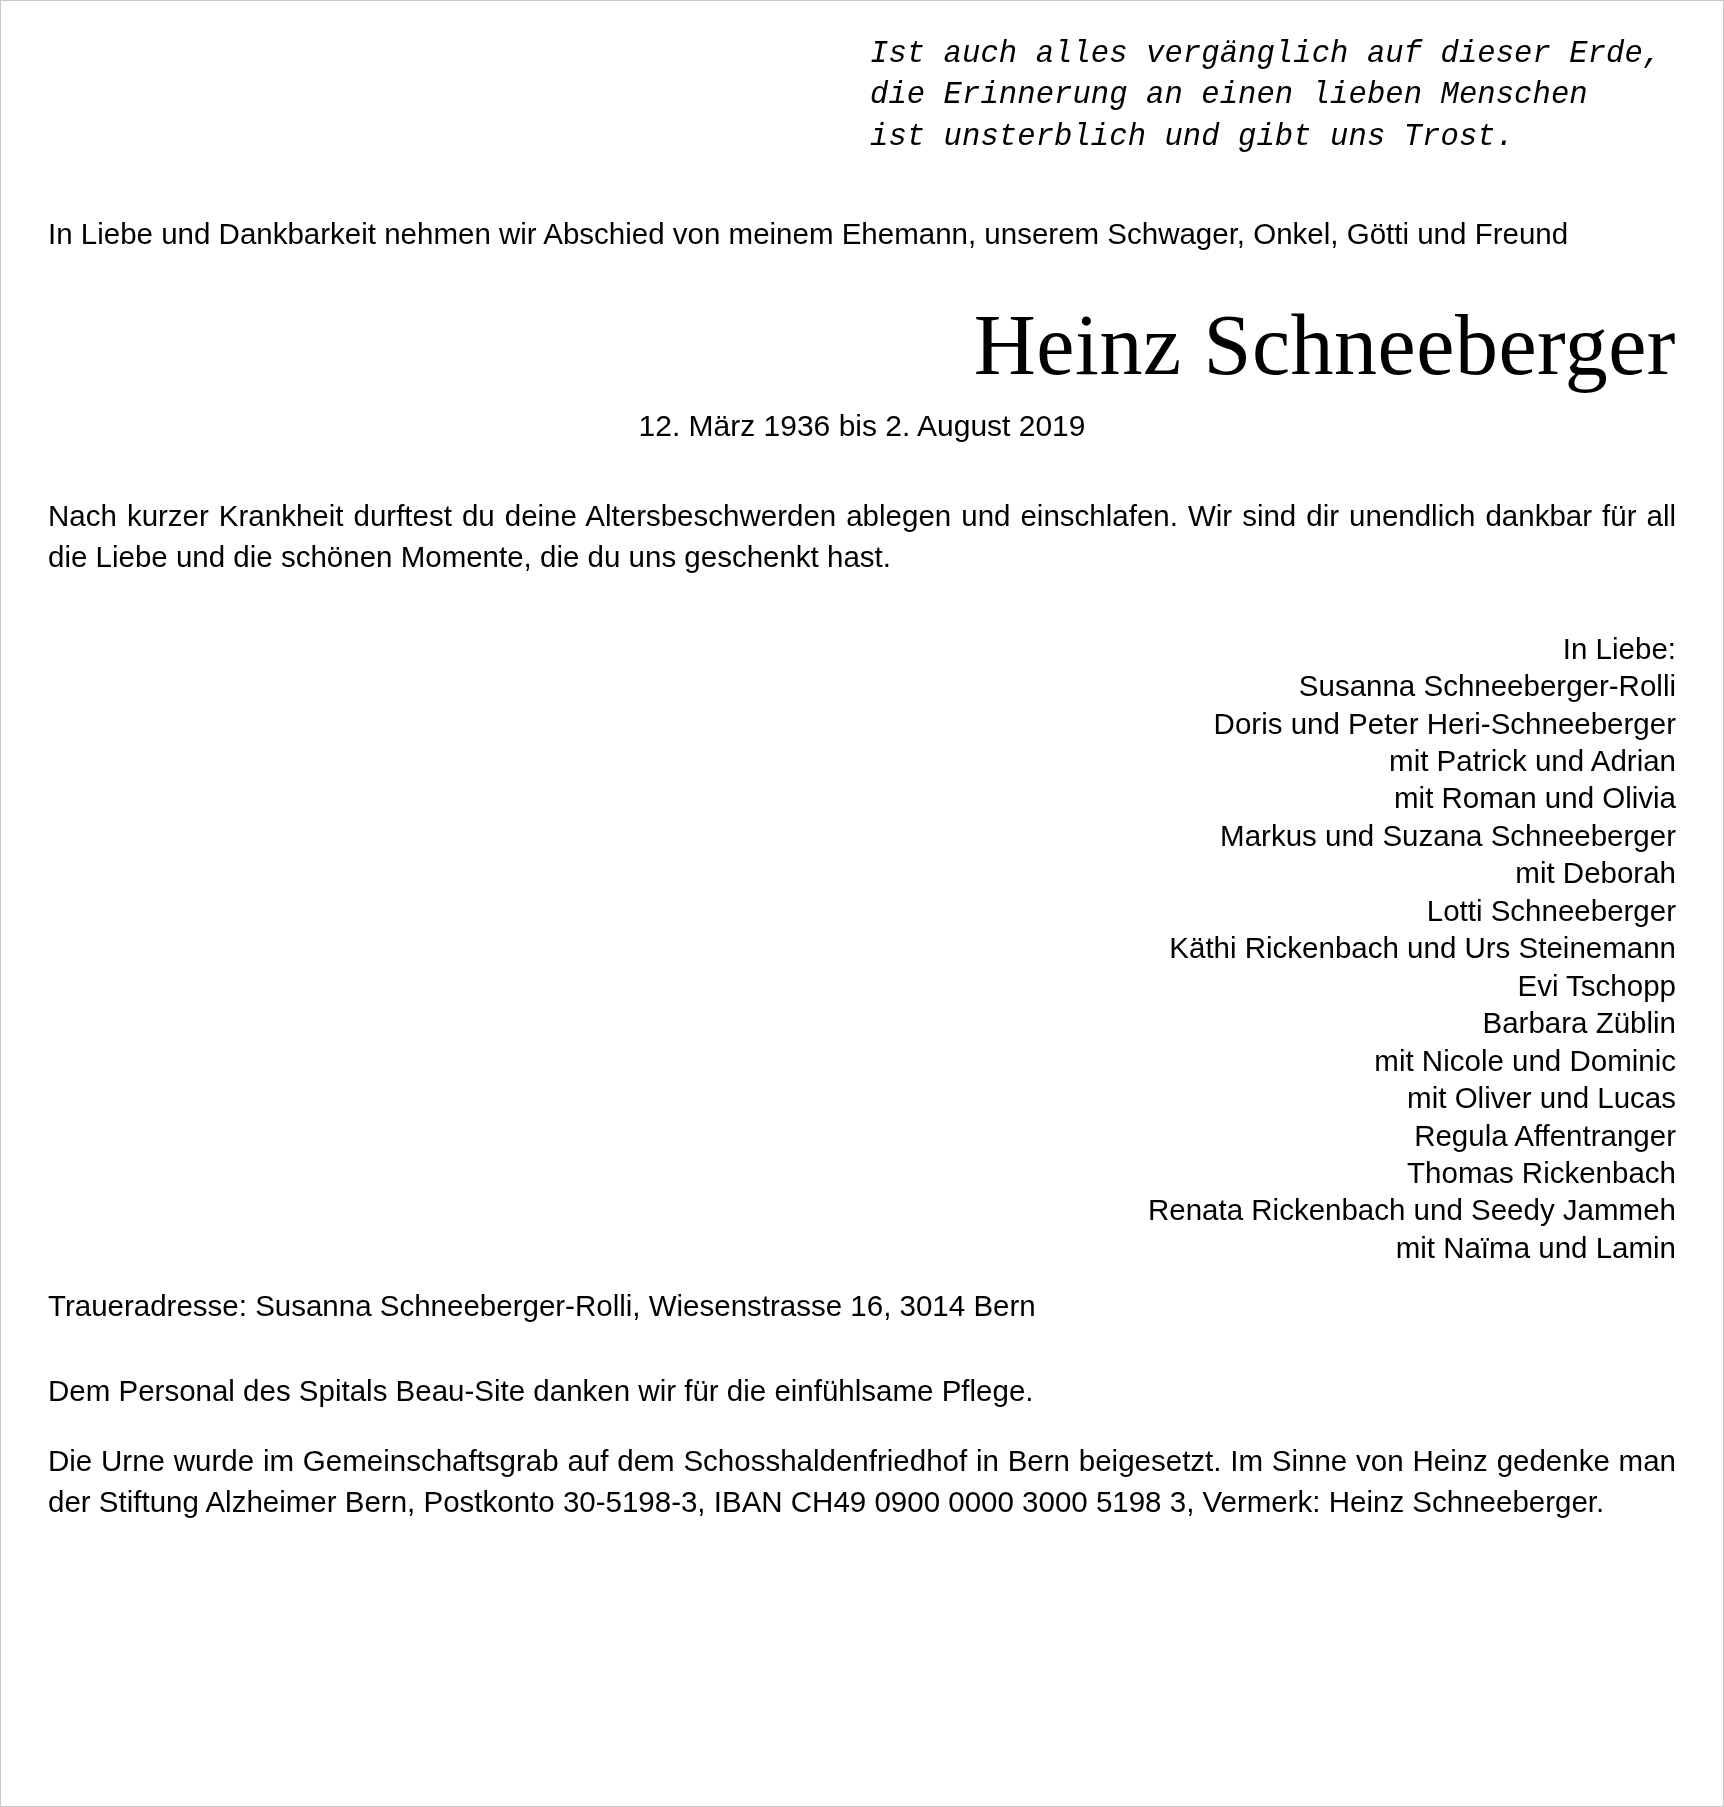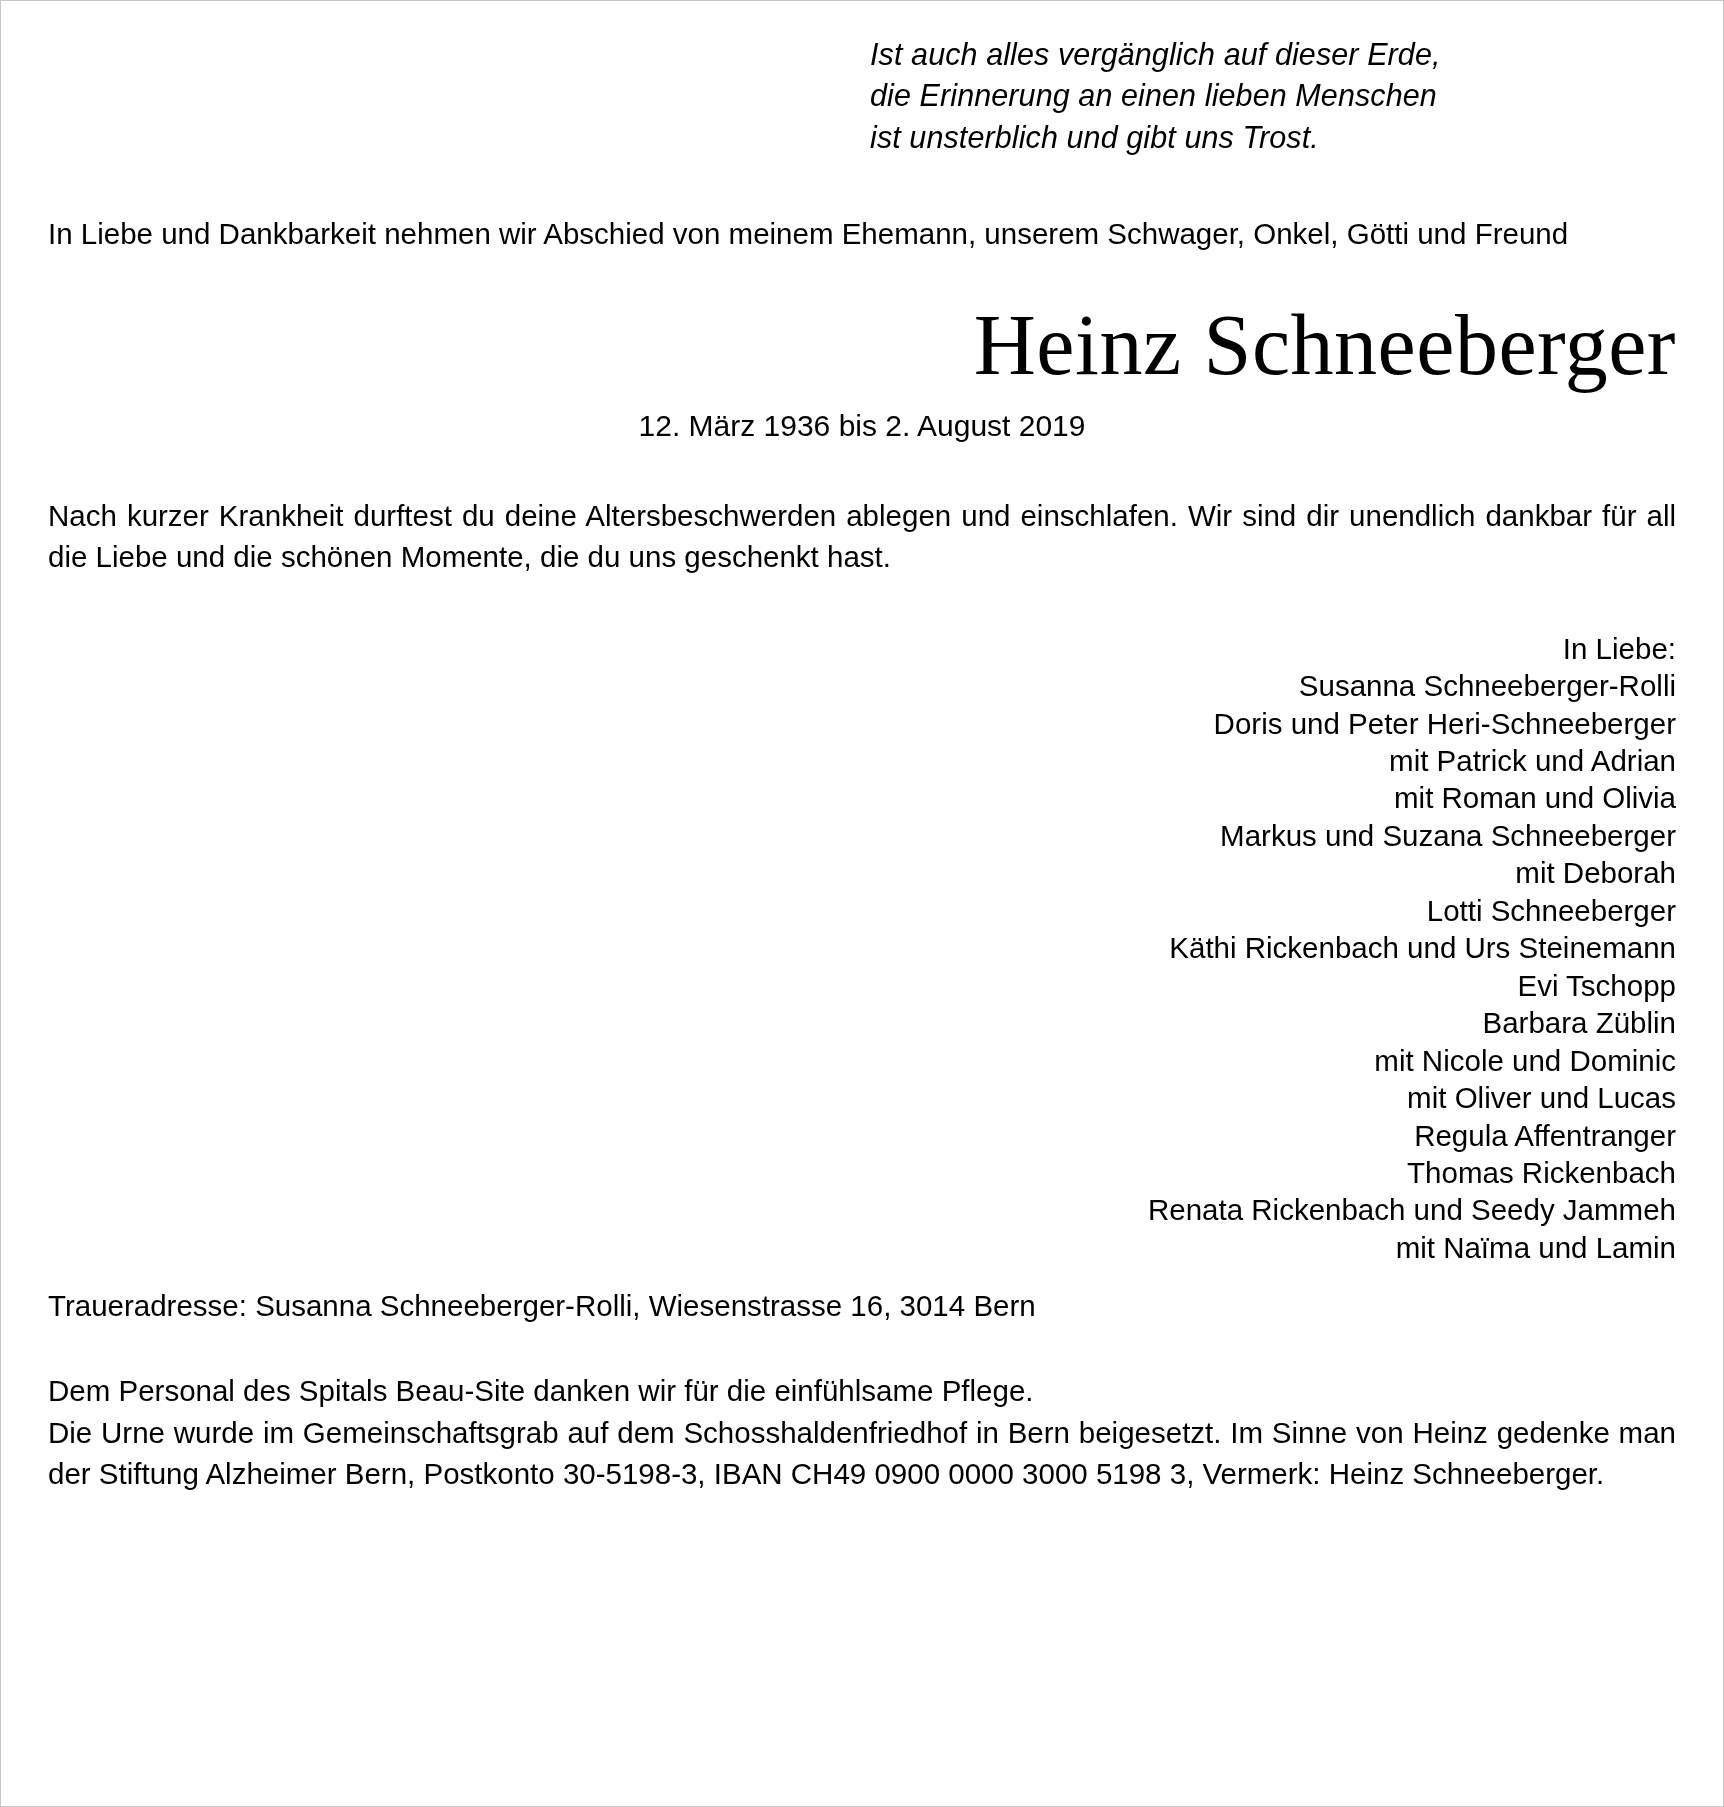--- a/index.html
+++ b/index.html
@@ -24,21 +24,21 @@
     content: "";
     position: absolute;
     left: 0; top: 0; right: 0; bottom: 0;
     border: 1px solid #c8c8c8;
     pointer-events: none;
   }
 
   .verse {
     text-align: left;
     margin-left: 822px;
-    font-family: Liberation Sans, sans-serif;
+    font-family: Liberation Mono, monospace;
     font-style: italic;
     font-size: 30.5px;
     line-height: 1.36;
     letter-spacing: 0.1px;
   }
   .verse div { white-space: nowrap; }
 
   .intro {
     margin-top: 55px;
     font-size: 29.5px;
@@ -83,20 +83,21 @@
     line-height: 1.38;
   }
 
   .thanks {
     margin-top: 44px;
     font-size: 29.5px;
     line-height: 1.38;
   }
 
   .closing {
+    margin-top: 28px;
     font-size: 29.5px;
     line-height: 1.40;
     text-align: justify;
   }
 </style>
 </head>
 <body>
 
 <div class="page">
 

